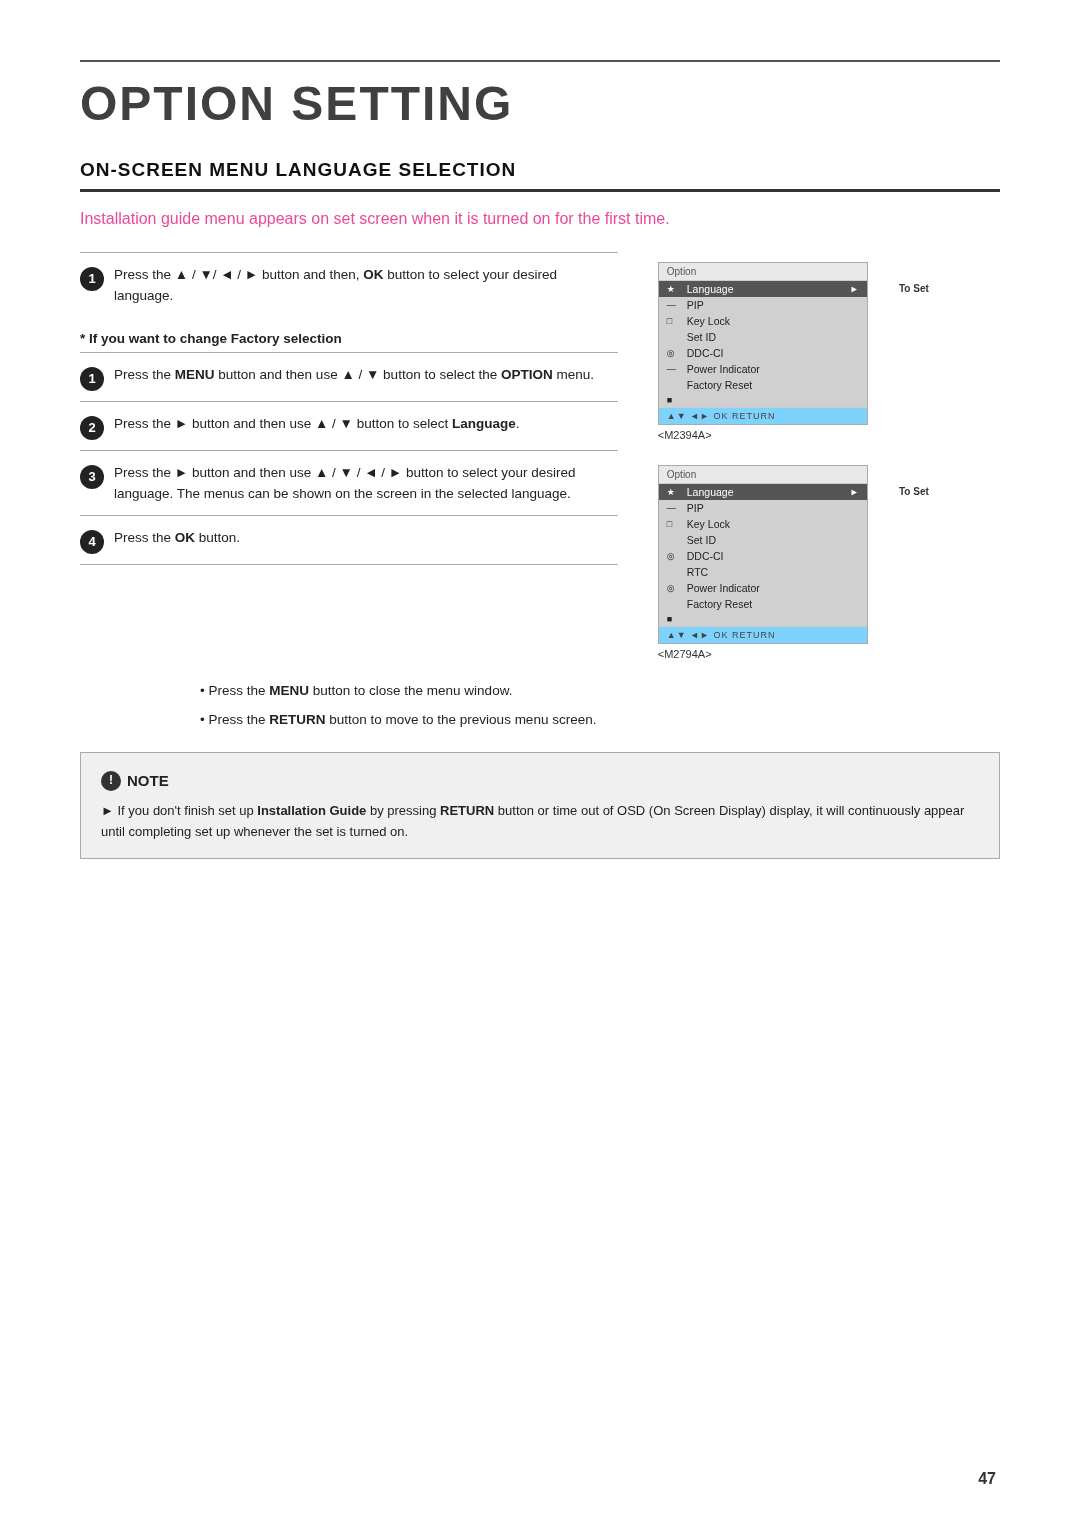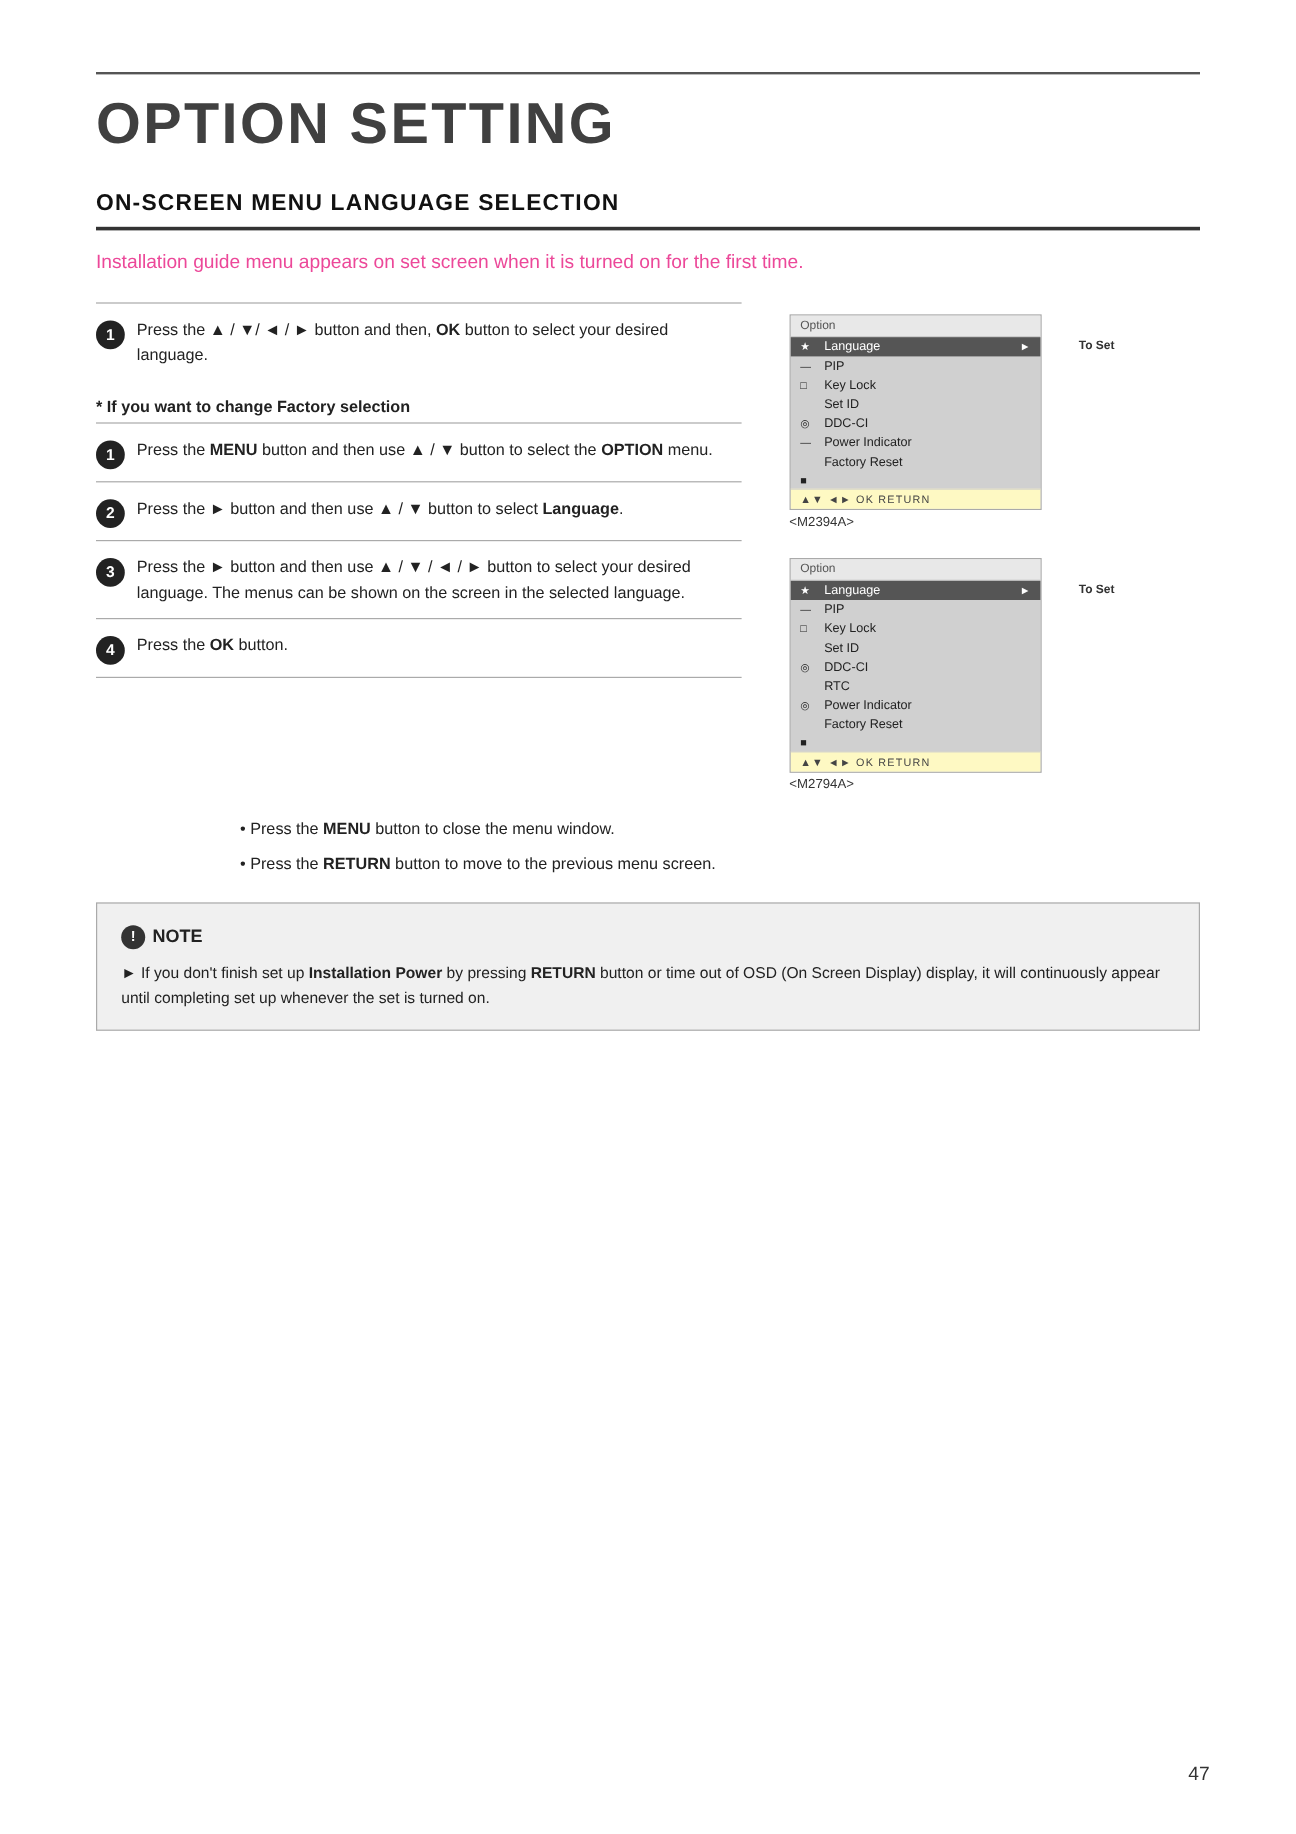--- a/index.html
+++ b/index.html
@@ -130,21 +130,21 @@
     }
     .menu-item .to-set-label {
       position: absolute;
       right: -62px;
       top: 2px;
       font-size: 10px;
       color: #333;
       font-weight: bold;
     }
     .menu-footer {
-      background: #fef9c3;
+      background: #7dd3fc;
       padding: 3px 8px;
       font-size: 9px;
       color: #444;
       border-top: 1px solid #ccc;
       letter-spacing: 1px;
     }
     .model-label {
       font-size: 11px;
       text-align: left;
       margin-top: 4px;
@@ -189,24 +189,24 @@
       margin: 20px 0 20px 120px;
       font-size: 13.5px;
       line-height: 1.7;
     }
     .bullet-points p {
       margin-bottom: 6px;
     }
     .page-num {
       position: absolute;
       bottom: 40px;
-      right: 72px;
+      right: 84px;
       font-size: 16px;
       color: #333;
-      font-weight: normal;
+      font-weight: bold;
     }
     .divider-top {
       border-top: 2px solid #555;
       margin-bottom: 14px;
     }
   </style>
 </head>
 <body>
 
 <div class="divider-top"></div>
@@ -361,17 +361,17 @@
   <p>• Press the <b>MENU</b> button to close the menu window.</p>
   <p>• Press the <b>RETURN</b> button to move to the previous menu screen.</p>
 </div>
 
 <div class="note-section">
   <div class="note-title">
     <span class="note-icon">!</span>
     <span>NOTE</span>
   </div>
   <p>
-    ►  If you don't finish set up <b>Installation Power</b> by pressing <b>RETURN</b> button or time out of OSD (On Screen Display) display, it will continuously appear until completing set up whenever the set is turned on.
+    ►  If you don't finish set up <b>Installation Guide</b> by pressing <b>RETURN</b> button or time out of OSD (On Screen Display) display, it will continuously appear until completing set up whenever the set is turned on.
   </p>
 </div>
 
 <div class="page-num">47</div>
 
 </body></html>

